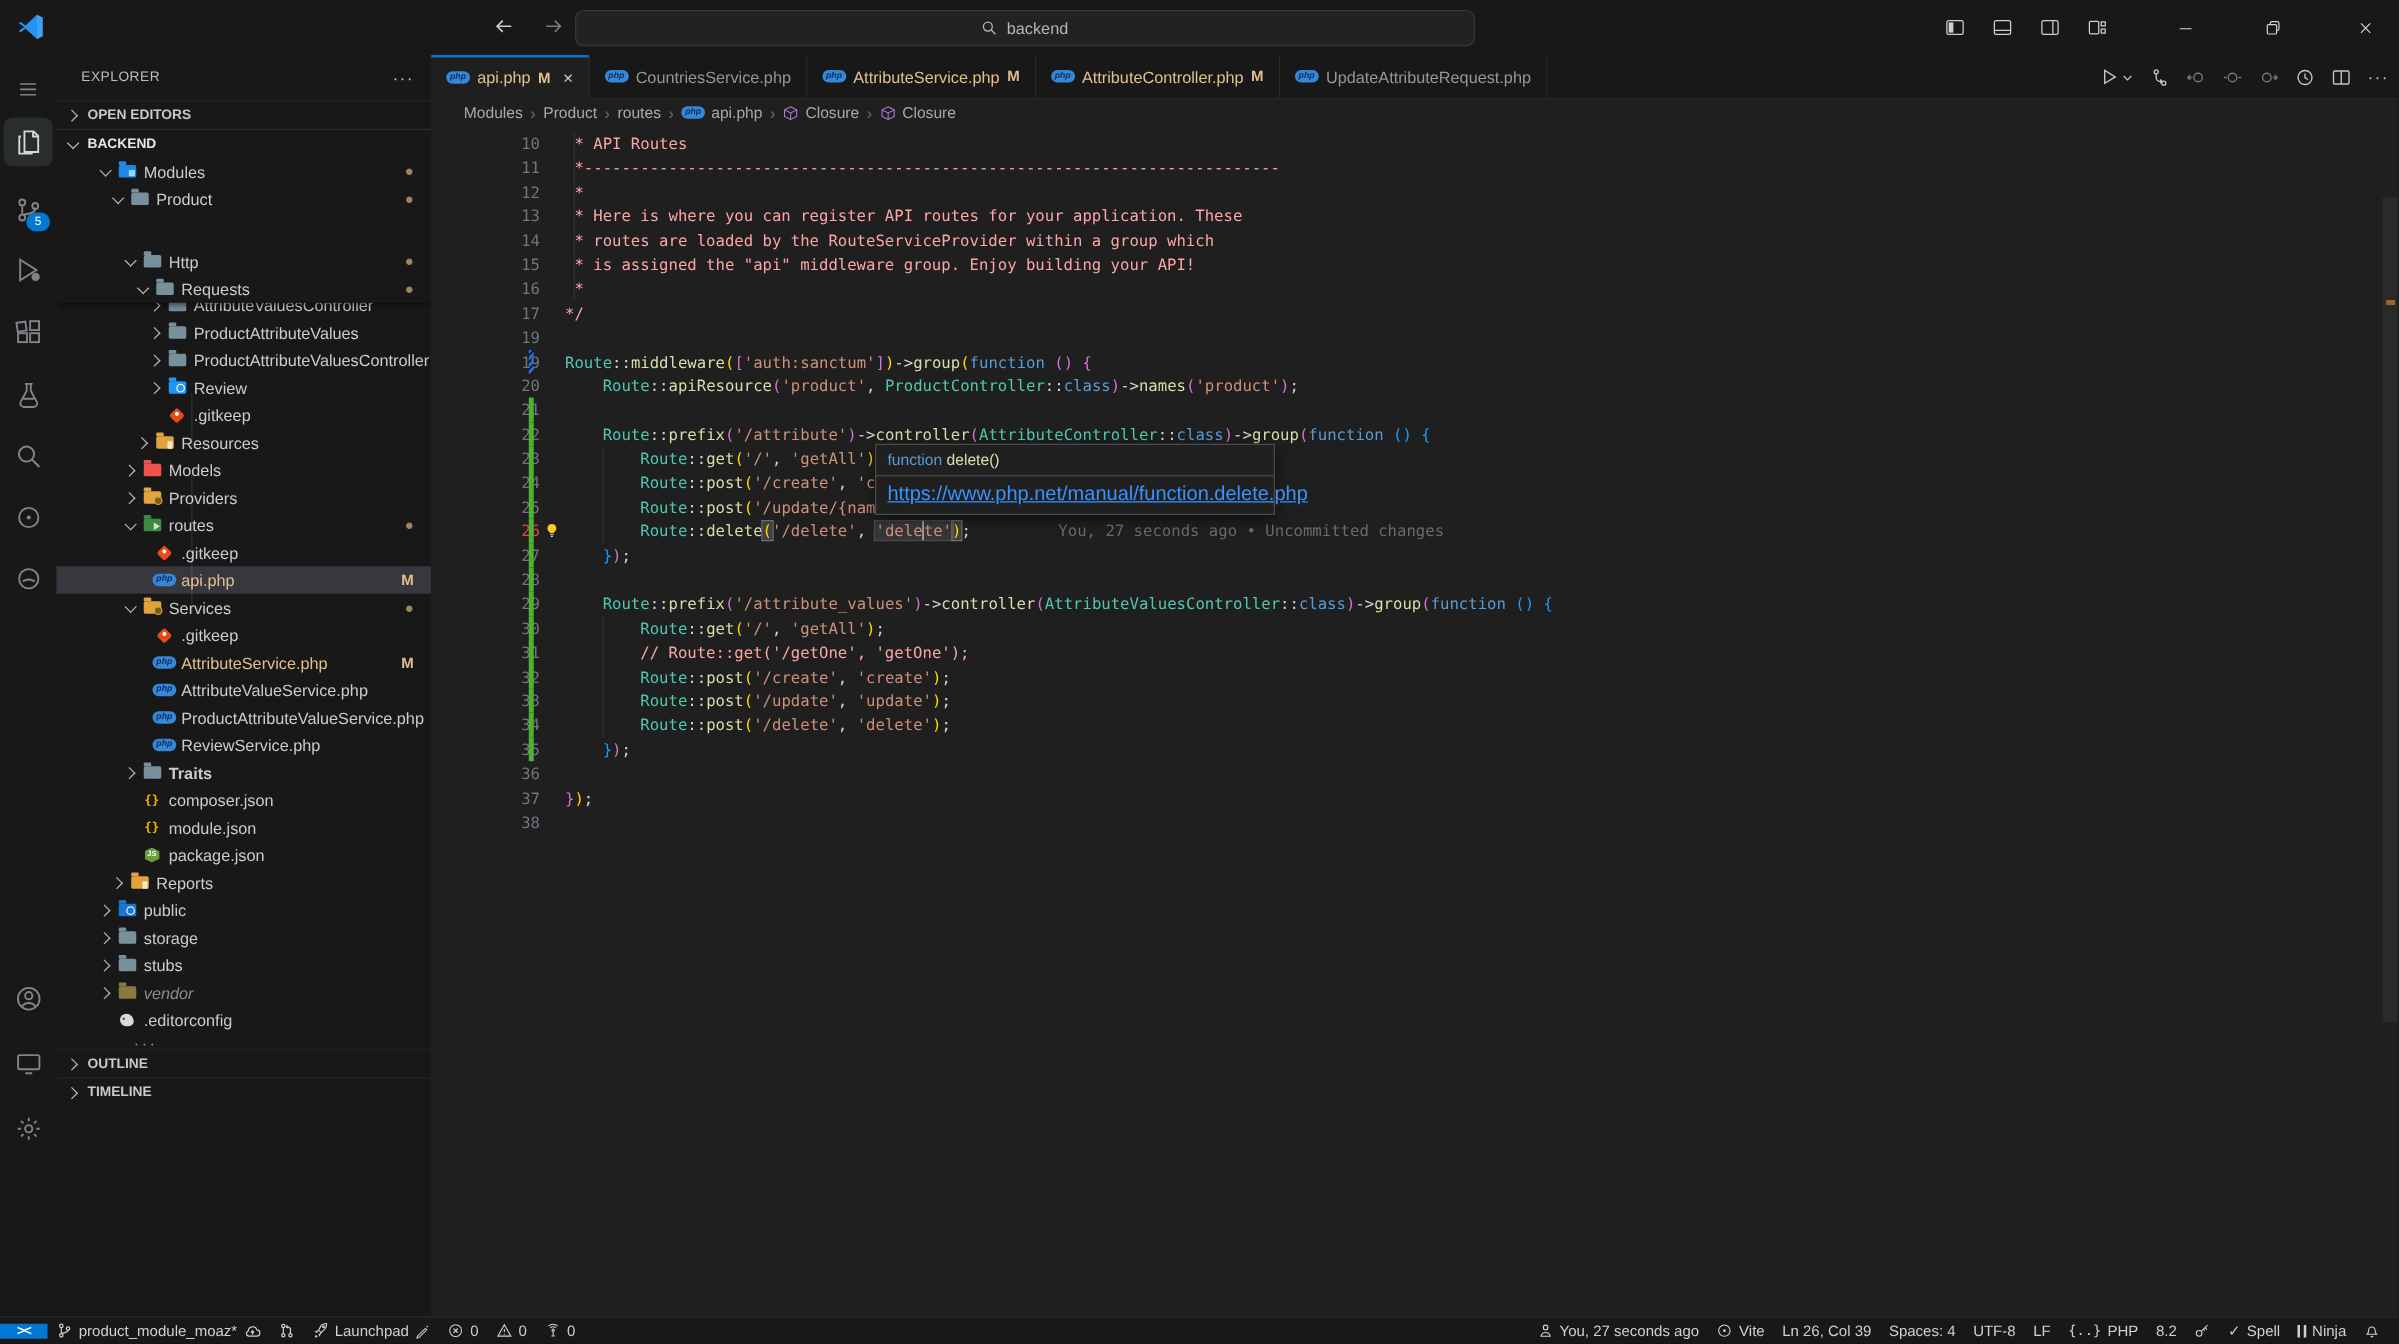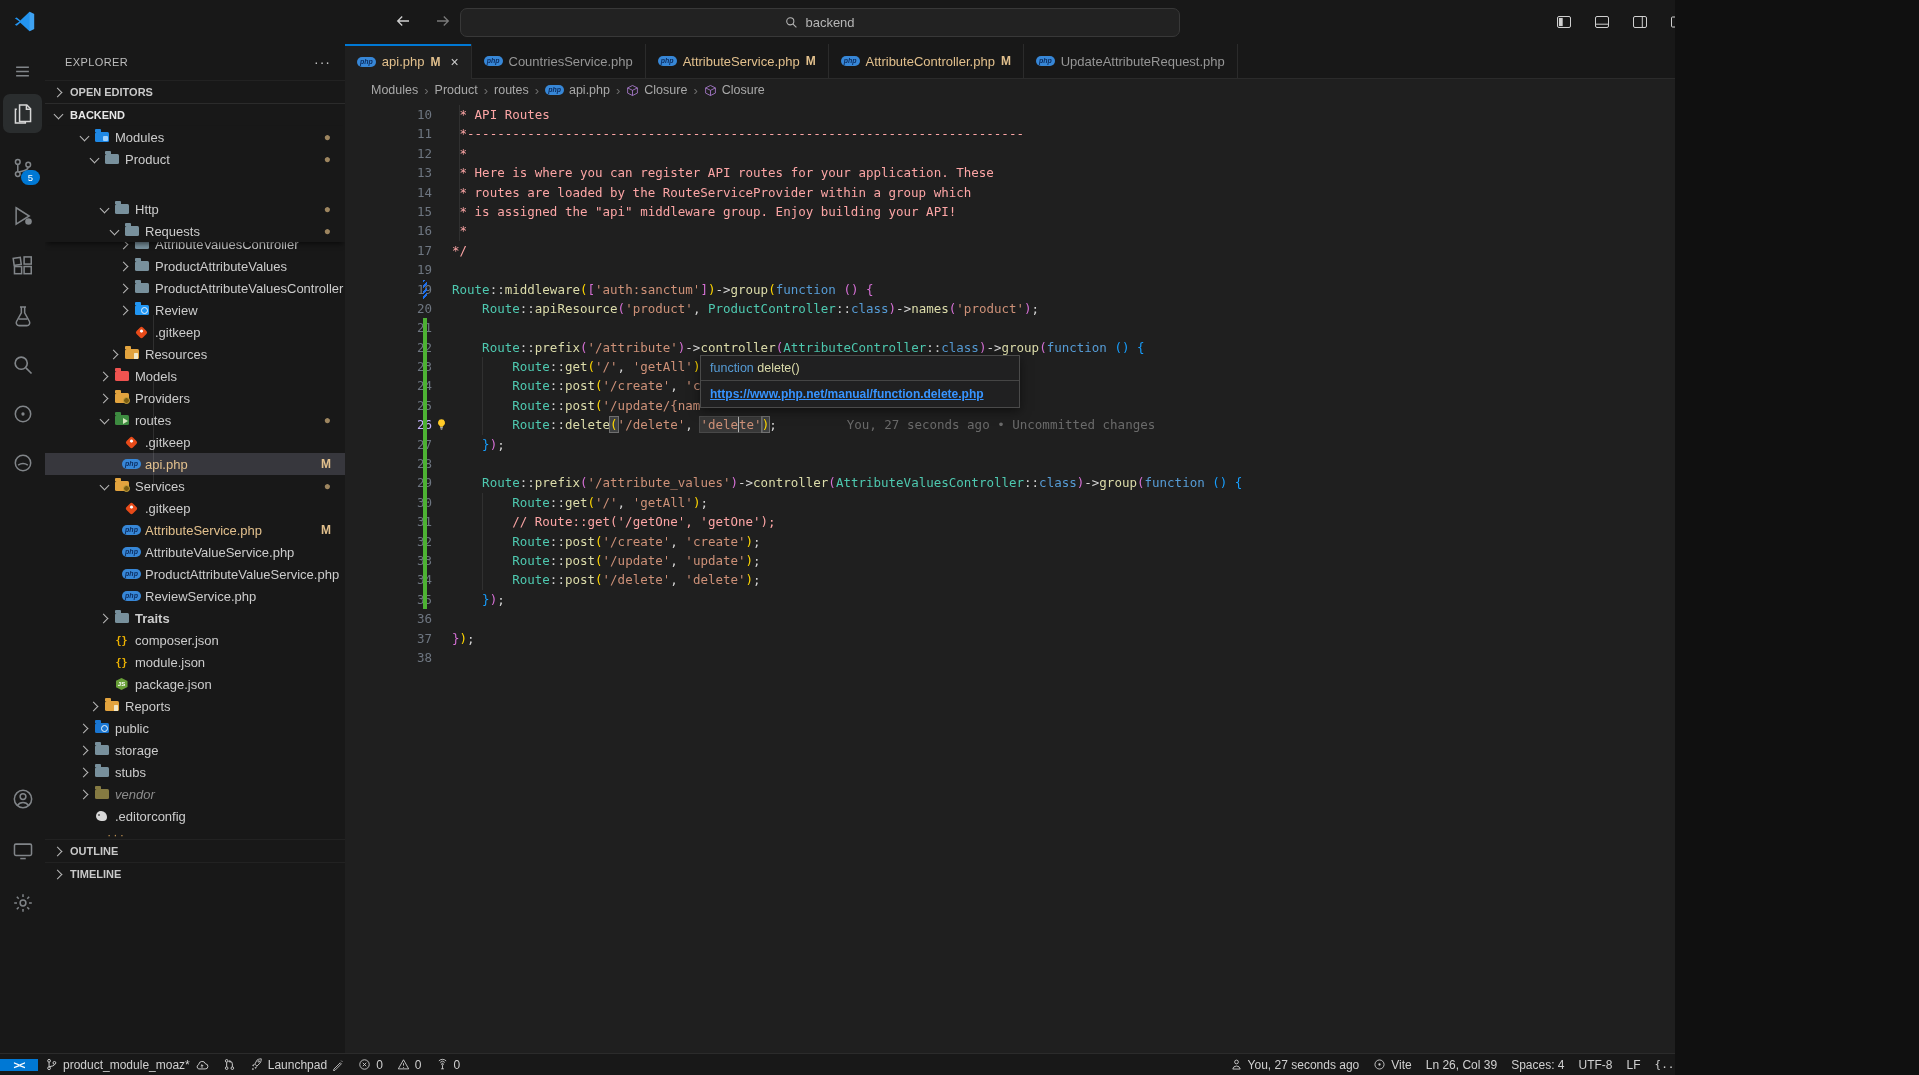--- a/index.html
+++ b/index.html
@@ -1,16 +1,16 @@
 <!DOCTYPE html>
 <html><head>
 <meta charset="utf-8">
 <style>
   html,body{margin:0;padding:0;background:#101010;}
-  #app{position:relative;width:1675px;height:1075px;background:#1f1f1f;overflow:hidden;
+  #app{position:relative;width:1919px;height:1075px;background:#1f1f1f;overflow:hidden;
        font-family:"Liberation Sans",sans-serif;color:#cccccc;-webkit-font-smoothing:antialiased;}
   svg{display:block}
   
   .titlebar{position:absolute;left:0;top:0;width:1919px;height:44px;background:#181818;}
   .vslogo{position:absolute;left:14px;top:11px;}
   .navarrows{position:absolute;left:392px;top:10px;display:flex;gap:18px;}
   .navbtn{width:22px;height:22px;color:#cfcfcf;display:flex;align-items:center;justify-content:center;}
   .navbtn.dim{color:#7a7a7a}
   .cmdcenter{position:absolute;left:460px;top:8px;width:718px;height:27px;background:#222222;
     border:1px solid #383838;border-radius:7px;display:flex;align-items:center;justify-content:center;
@@ -79,40 +79,40 @@
   .editoractions .dim{color:#767676;}
   .ea{display:flex;align-items:center;gap:2px;}
   .breadcrumbs{position:absolute;left:0;top:35px;width:1574px;height:22px;display:flex;align-items:center;
      padding-left:26px;box-sizing:border-box;font-size:12.5px;color:#a9a9a9;gap:6px;background:#1f1f1f;}
   .breadcrumbs .sep{color:#6e6e6e;font-size:13px;}
   .bcitem{display:flex;align-items:center;gap:5px;}
   
   .codearea{position:absolute;left:0;top:57px;width:1574px;height:952px;background:#1f1f1f;padding-top:4px;box-sizing:border-box;overflow:hidden;}
   .cline{position:relative;height:19.4px;line-height:19.4px;white-space:pre;font-family:"DejaVu Sans Mono",monospace;font-size:12.5px;color:#d4d4d4;}
   .cline .ln{position:absolute;left:0;top:0;width:87px;text-align:right;color:#6e7681;}
-  .cline .ln.cur{color:#c4b5fd;}
+  .cline .ln.cur{color:#ef4444;}
   .cline .diffm{position:absolute;left:78px;top:0;width:3.5px;height:19.4px;}
   .cline .diffm.a{background:#4db233;}
   .cline .diffm.m{background:repeating-linear-gradient(135deg,#1f6feb 0 2px,rgba(0,0,0,0) 2px 4px);}
   .cline .toks{position:absolute;left:107px;top:0;}
   .cline .bulb{position:absolute;left:90px;top:3px;}
   .c{color:#fca5a5}.t{color:#4EC9B0}.f{color:#DCDCAA}.k{color:#569CD6}.s{color:#CE9178}.w{color:#D4D4D4}
   .g{color:#FFD700}.p{color:#D670D6}.u{color:#179FFF}
   .h{background:rgba(88,88,88,.42);outline:1px solid rgba(150,150,150,.35);}
   .mt{background:rgba(90,93,94,.55);outline:1px solid #6f6f6f;}
   .caret{display:inline-block;width:0;border-left:1.6px solid #e6e6e6;height:15px;vertical-align:-3px;}
   .blame{color:#6a6a6a;margin-left:70px;}
   .iguide{position:absolute;width:1px;background:rgba(255,255,255,.08);z-index:0;}
   
   .tooltip{position:absolute;left:355px;top:254px;width:318px;background:#202021;border:1px solid #4a4a4a;
      box-shadow:0 3px 10px rgba(0,0,0,.5);z-index:10;font-size:12.5px;}
   .tt-sig{padding:5px 9px;font-family:Liberation Sans, sans-serif;color:#dcdcaa;}
   .tt-sig .kw{color:#569CD6;}
   .tt-link{padding:6px 9px;border-top:1px solid #454545;}
-  .tt-link a{color:#3794ff;text-decoration:underline;font-size:12px;font-weight:bold;}
+  .tt-link a{color:#3794ff;text-decoration:underline;font-size:16px;}
   
   .vscroll{position:absolute;right:0;top:57px;width:14px;height:952px;}
   .vscroll .mark{position:absolute;right:3px;top:82px;width:7px;height:4px;background:#a0642c;}
   .vscroll .thumb{position:absolute;left:1px;top:0;width:12px;height:660px;background:rgba(121,121,121,.12);}
   
   .statusbar{position:absolute;left:0;top:1053px;width:1919px;height:22px;background:#181818;border-top:1px solid #2b2b2b;
      display:flex;align-items:center;font-size:12px;color:#d0d0d0;box-sizing:border-box;}
   .sb-left,.sb-right{display:flex;align-items:center;height:100%;}
   .sb-right{margin-left:auto;padding-right:8px;}
   .sbitem{display:flex;align-items:center;gap:5px;padding:0 7px;height:100%;}

